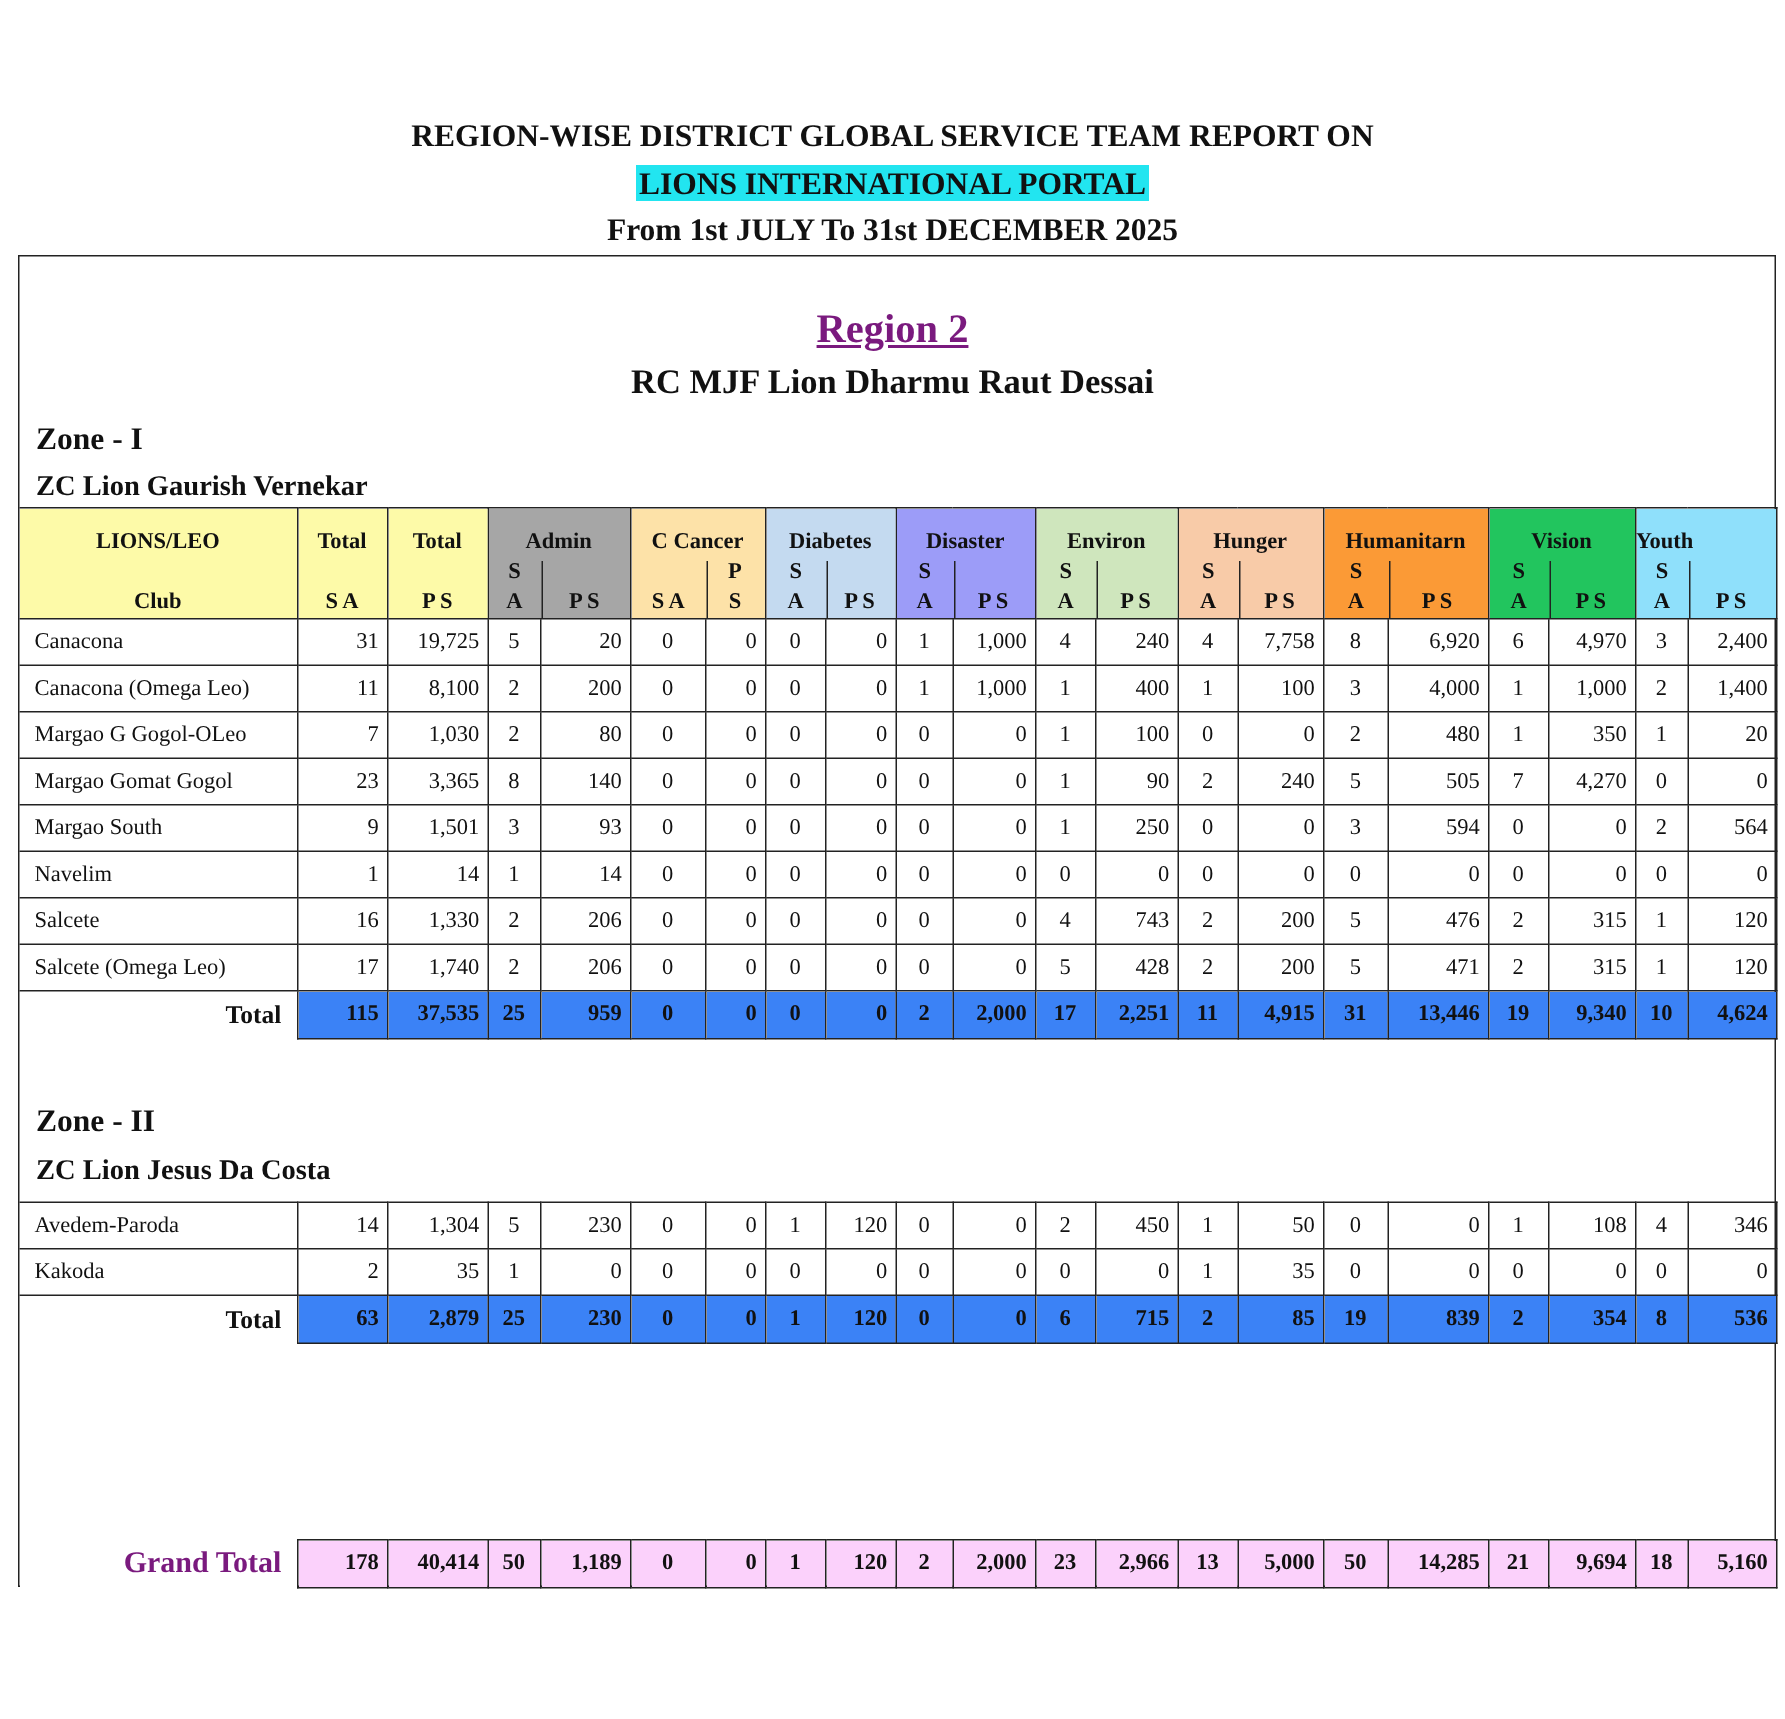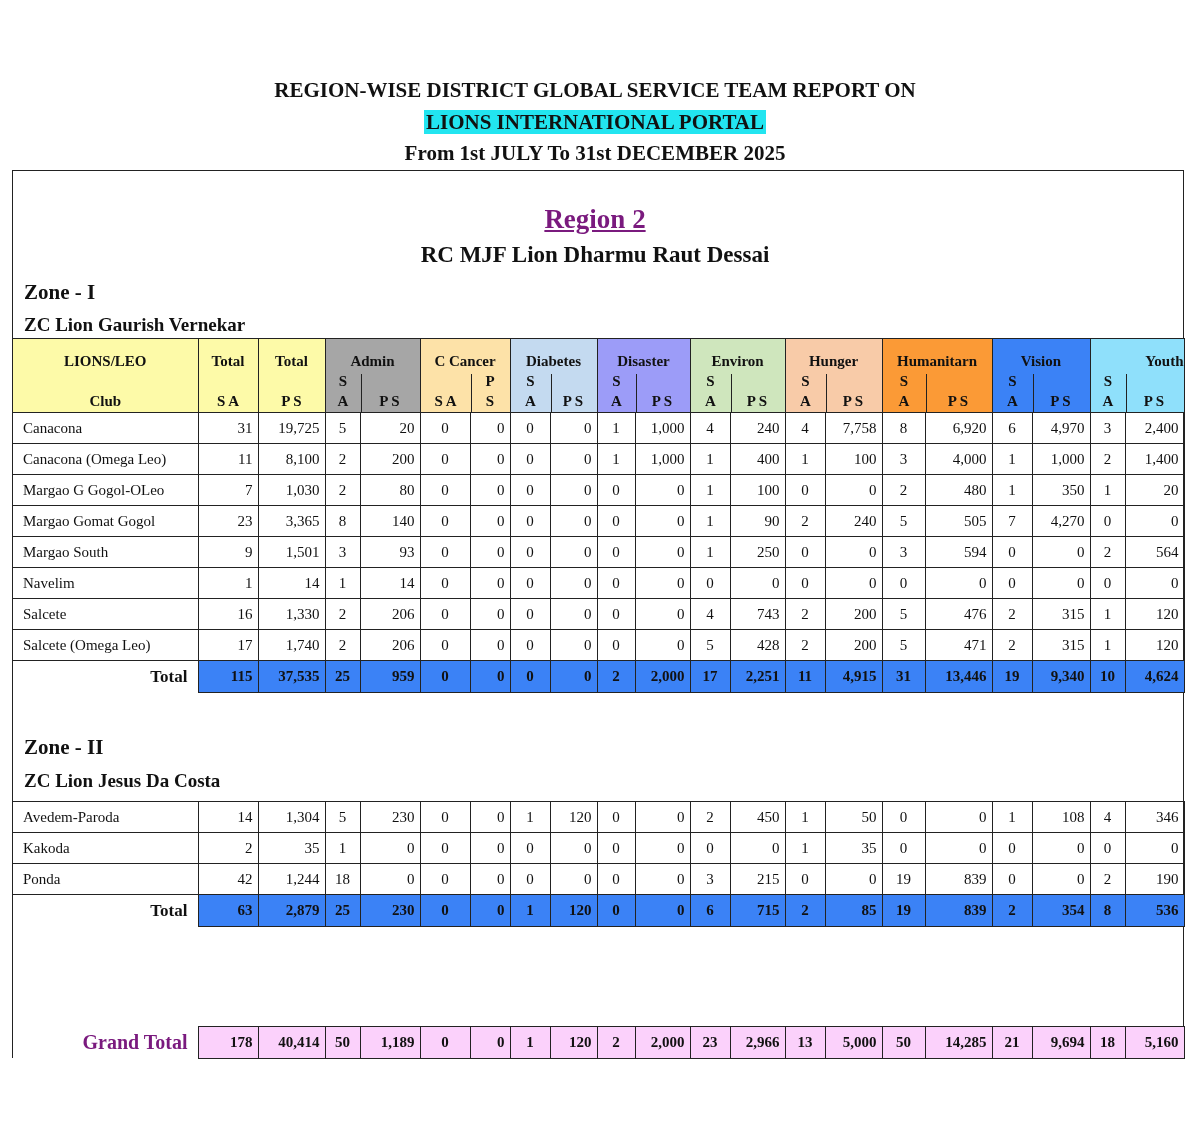--- a/index.html
+++ b/index.html
@@ -131,29 +131,29 @@
           <div class="sub-div" style="position: absolute; top: 35px; bottom: 0px; border-left: 1px solid rgb(34, 34, 34); left: 40px;"></div>
           <div class="ps-l" style="position: absolute; top: 54px; right: 0px; text-align: center; width: 57px;">P S</div>
         </th>
     <th colspan="2" class="grp" style="background: rgb(251, 154, 54); position: relative; padding: 0px;">
           <div style="position:absolute;top:14px;left:0;right:0;text-align:center;">Humanitarn</div>
           <div class="sa-s" style="position: absolute; top: 34px; left: 0px; text-align: center; width: 43px;">S</div>
           <div class="sa-a" style="position: absolute; top: 54px; left: 0px; text-align: center; width: 43px;">A</div>
           <div class="sub-div" style="position: absolute; top: 35px; bottom: 0px; border-left: 1px solid rgb(34, 34, 34); left: 43px;"></div>
           <div class="ps-l" style="position: absolute; top: 54px; right: 0px; text-align: center; width: 67px;">P S</div>
         </th>
-    <th colspan="2" class="grp" style="background: #3b82f6; position: relative; padding: 4px;">
+    <th colspan="2" class="grp" style="background: #22c55e; position: relative; padding: 4px;">
           <div style="position:absolute;top:14px;left:0;right:0;text-align:center;">Vision</div>
           <div class="sa-s" style="position: absolute; top: 34px; left: 0px; text-align: center; width: 40px;">S</div>
           <div class="sa-a" style="position: absolute; top: 54px; left: 0px; text-align: center; width: 40px;">A</div>
           <div class="sub-div" style="position: absolute; top: 35px; bottom: 0px; border-left: 1px solid rgb(34, 34, 34); left: 40px;"></div>
           <div class="ps-l" style="position: absolute; top: 54px; right: 0px; text-align: center; width: 58px;">P S</div>
         </th>
     <th colspan="2" class="grp" style="background: rgb(143, 224, 251); border-right: 1px solid rgb(34, 34, 34); position: relative; padding: 0px;">
-          <div style="position:absolute;top:14px;left:0;right:0;text-align:right;">Youth</div>
+          <div style="position:absolute;top:14px;left:0;right:0;text-align:left;">Youth</div>
           <div class="sa-s" style="position: absolute; top: 34px; left: 0px; text-align: center; width: 35px;">S</div>
           <div class="sa-a" style="position: absolute; top: 54px; left: 0px; text-align: center; width: 35px;">A</div>
           <div class="sub-div" style="position: absolute; top: 35px; bottom: 0px; border-left: 1px solid rgb(34, 34, 34); left: 35px;"></div>
           <div class="ps-l" style="position: absolute; top: 54px; right: 0px; text-align: center; width: 59px;">P S</div>
         </th>
   </tr>
   </tbody>
     <tbody id="z1body">
       <tr class="row">
         <td class="club">Canacona</td>
@@ -432,43 +432,20 @@
         <td class="num">0</td>
         <td class="sa">1</td>
         <td class="num">35</td>
         <td class="sa">0</td>
         <td class="num">0</td>
         <td class="sa">0</td>
         <td class="num">0</td>
         <td class="sa">0</td>
         <td class="num">0</td>
       </tr>
-      <tr class="row">
-        <td class="club">Ponda</td>
-        <td class="num">42</td>
-        <td class="num">1,244</td>
-        <td class="sa">18</td>
-        <td class="num">0</td>
-        <td class="sa">0</td>
-        <td class="num">0</td>
-        <td class="sa">0</td>
-        <td class="num">0</td>
-        <td class="sa">0</td>
-        <td class="num">0</td>
-        <td class="sa">3</td>
-        <td class="num">215</td>
-        <td class="sa">0</td>
-        <td class="num">0</td>
-        <td class="sa">19</td>
-        <td class="num">839</td>
-        <td class="sa">0</td>
-        <td class="num">0</td>
-        <td class="sa">2</td>
-        <td class="num">190</td>
-      </tr>
       <tr class="total-row">
         <td class="lbl">Total</td>
         <td class="num">63</td>
         <td class="num">2,879</td>
         <td class="sa">25</td>
         <td class="num">230</td>
         <td class="sa">0</td>
         <td class="num">0</td>
         <td class="sa">1</td>
         <td class="num">120</td>

